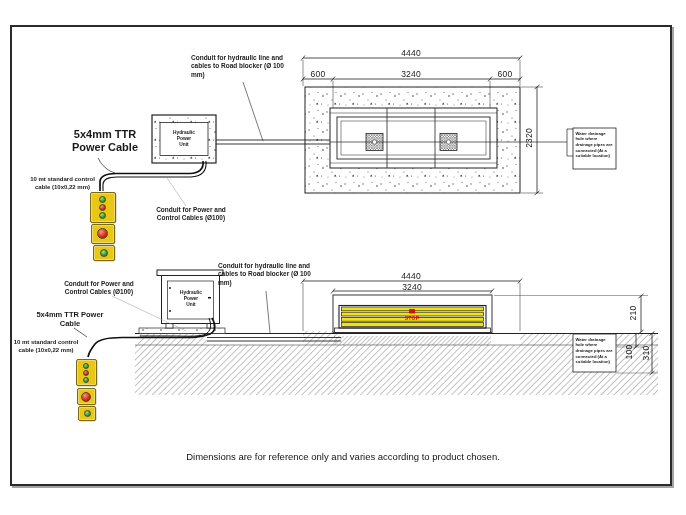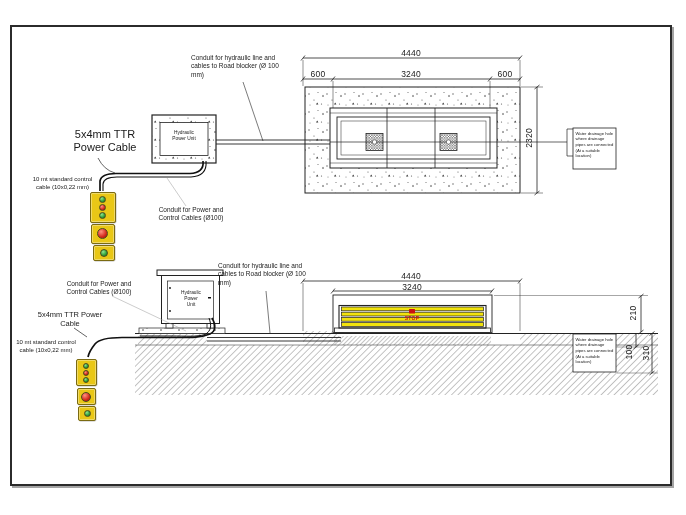--- a/index.html
+++ b/index.html
@@ -1,21 +1,21 @@
 <!DOCTYPE html>
 <html><head>
 <meta charset="utf-8">
 <style>
   html,body{margin:0;padding:0;background:#fff;}
   .page{position:relative;width:686px;height:515px;background:#fff;overflow:hidden;
         font-family:"Liberation Sans",sans-serif;color:#1a1a1a;}
   .frame{position:absolute;left:10px;top:25px;width:658px;height:457px;
          border:2px solid #2b2b2b;box-shadow:2px 2px 0 rgba(90,90,90,.55);}
   svg.linework{position:absolute;left:0;top:0;width:686px;height:515px;}
-  .lbl{position:absolute;white-space:normal;}
+  .lbl{position:absolute;white-space:normal;font-weight:bold;}
   .lbl-s{font-size:6.5px;line-height:1.28;}
   .lbl-m{font-size:7.5px;line-height:1.2;text-align:center;}
   .lbl-big{font-size:11px;line-height:1.18;text-align:center;}
   .lbl-xs{font-size:4.2px;line-height:1.35;}
   .lbl-hpu{font-size:4.8px;line-height:1.25;text-align:center;}
   .dim{position:absolute;font-size:8.5px;text-align:center;letter-spacing:.2px;}
   .vdim{transform:rotate(-90deg);transform-origin:center center;}
   .center{text-align:center;}
   .stop-lbl{position:absolute;font-size:5px;font-weight:700;color:#cc1111;text-align:center;letter-spacing:.3px;}
   .footer{position:absolute;left:0;top:451px;width:686px;text-align:center;font-size:9.5px;color:#141414;}
@@ -249,13 +249,14 @@
       <div class="btn green" style="left:6px;top:16.5px;width:6px;height:6px;"></div>
     </div>
     <div class="cbox" style="left:77px;top:388px;width:17px;height:15px;">
       <div class="btn red" style="left:3px;top:2.5px;width:10px;height:10px;"></div>
     </div>
     <div class="cbox" style="left:78px;top:406px;width:16px;height:13px;">
       <div class="btn green" style="left:4.5px;top:3px;width:7px;height:7px;"></div>
     </div>
   </div>
 
+  <div class="footer">Dimensions are for reference only and varies according to product chosen.</div>
 </div>
 
 </body></html>

